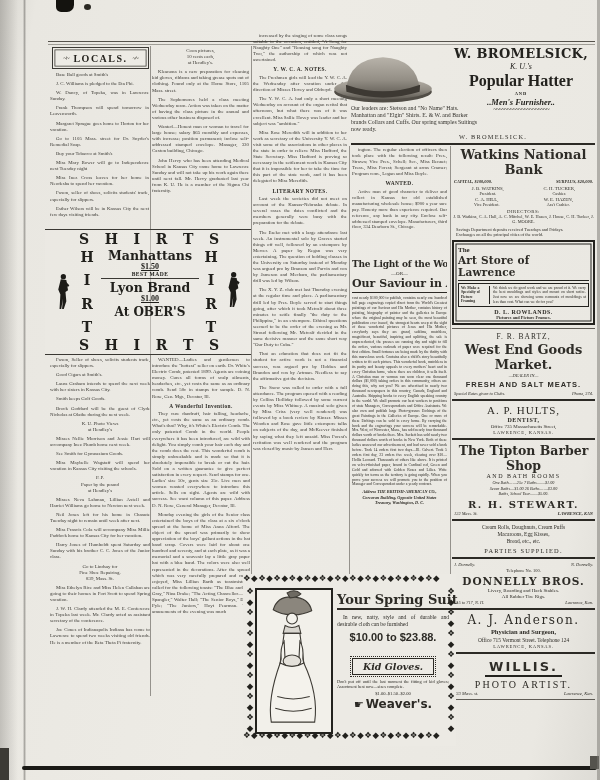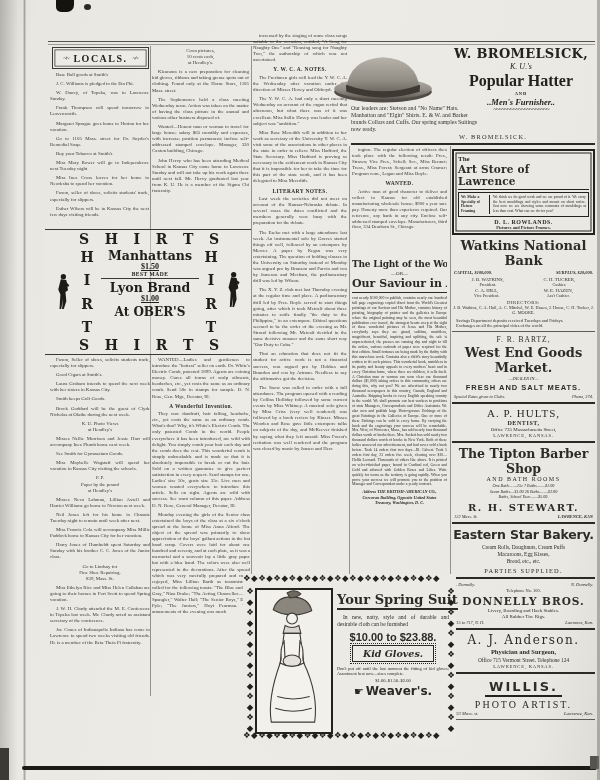--- a/index.html
+++ b/index.html
@@ -142,21 +142,21 @@
   .orn.top{left:0;top:0;width:213px;height:13px;}
   .orn.bottom{left:0;bottom:2px;width:213px;height:13px;}
   .orn.right{right:1px;top:12px;width:13px;height:146px;writing-mode:vertical-rl;}
   .orn.left{left:0;top:12px;width:11px;height:146px;writing-mode:vertical-rl;}
   .lady-box{position:absolute;left:12px;top:14px;width:74px;height:142px;border:2px solid #23221e;background:#f2f0ea;overflow:hidden;}
   .weaver-c{position:absolute;left:94px;top:16px;width:112px;text-align:center;color:#2c2a25;}
   .weaver-t{font-size:13px;font-weight:bold;font-family:"DejaVu Serif",serif;border-bottom:2px solid #2c2a25;display:inline-block;padding-bottom:1px;white-space:nowrap;}
   .weaver-b{font-size:5.6px;line-height:6.8px;text-align:justify;text-indent:6px;margin-top:4px;}
   .weaver-p{font-size:11px;font-weight:bold;margin-top:3px;font-family:"Liberation Sans",sans-serif;}
   .gloves{display:inline-block;border:1px solid #2c2a25;outline:1px dotted #2c2a25;outline-offset:1.5px;
-          font-size:9.5px;font-weight:bold;font-style:italic;padding:2px 10px;margin-top:2px;font-family:"DejaVu Serif",serif;}
+          font-size:9.5px;font-weight:bold;font-style:italic;padding:2px 10px;margin-top:15px;font-family:"DejaVu Serif",serif;}
   .weaver-f{font-size:4.3px;line-height:5.2px;text-align:justify;margin-top:4px;}
   .weaver-pr{font-size:4.6px;margin-top:1.5px;}
   .weaver-n{font-size:12px;font-weight:bold;margin-top:1px;font-family:"DejaVu Sans",sans-serif;}
   .hand{font-size:11px;font-weight:normal;margin-right:2px;}
 </style>
 </head>
 <body>
 
 <div class="page">
 
@@ -350,49 +350,49 @@
     <div class="light-or">—OR—</div>
     <div class="light-s">Our Saviour in Art</div>
     <div class="light-b">cost nearly $100,000 to publish, contains nearly one hundred full page engravings copied direct from the World's Greatest paintings of our Saviour and His Mother, contains history of painting, biography of painter and the galleries in Europe where the original painting may be seen, the most beautiful publication ever issued, the strongest hearts weep at the sight of these wonderful pictures of Jesus and His Mother, everybody says they are grand, sublime, matchless, magnificent, beautiful, inspiring and uplifting, the sale is unprecedented, the presses are running day and night to fill the orders, various carloads of paper were required for the first edition. Small fortunes are being made by the thrifty with this marvelous work. Contains also a child's story beautifully written to fit each picture. This wonderful book, matchless in its purity and beauty appeals to every mothers' heart and in every Christian home, where there are children, it sells itself. A Christian man or woman can soon clear one thousand dollars ($1,000) taking orders in this community, others are doing this, why not you? We are advertised in nearly two thousand newspapers in this country, Canada, England and Australia. Shipping books to every English speaking country in the world. We shall promote our best workers to positions of state Managers, Correspondents and Office Assistants. We also own and publish large Photo-gravure Etchings of the great Paintings in the Galleries of Europe. One or more of these Etchings can be sold in every home. By carrying the book and the engravings your success will be remarkable. Mrs. West, of Worcester, Mass., has sold nearly four thousand dollars worth of books there. Mrs. Sackett has sold nearly two thousand dollars worth of books in New York. Both of these ladies answered our advertisement, and had never sold a book before. Took 14 orders first two days—Ill. Calvert. Took 5 orders first day, 23 orders five week, clearing over $10—Hollis Leonard. Thousands of others like above. It is printed on velvet-finished paper, bound in Cardinal red, Green and Gold and adorned with Golden Roses and Lilies. Write quickly for terms as the territory is going rapidly. When you prove your success we will promote you to the position of Manager and Correspondent under a yearly contract.</div>
     <div class="light-a ctr">Address THE BRITISH-AMERICAN CO.,
 Corcoran Building, Opposite United States
 Treasury, Washington, D. C.</div>
   </div>
 
   <div class="c5">
 
+    <div class="adblk">
+      <div class="bank-title">Watkins National Bank</div>
+      <div class="bank-caps">
+        <span>CAPITAL, $100,000.</span>
+        <span>SURPLUS, $20,000.</span>
+      </div>
+      <div class="bank-off">
+        <span><span>J. B. WATKINS,</span><br><span class="t">President.</span></span>
+        <span><span>C. H. TUCKER,</span><br><span class="t">Cashier.</span></span>
+      </div>
+      <div class="bank-off">
+        <span><span>C. A. HILL,</span><br><span class="t">Vice President.</span></span>
+        <span><span>W. E. HAZEN,</span><br><span class="t">Ass't Cashier.</span></span>
+      </div>
+      <div class="small-caps">DIRECTORS:</div>
+      <div class="tiny">J. B. Watkins, C. A. Hall, A. C. Mitchel, W. E. Hazen, J. House, C. H. Tucker, J. G. MOORE.</div>
+      <div class="tiny-just" style="margin-top:2px;">Savings Department deposits received Tuesdays and Fridays.</div>
+      <div class="tiny-just">Exchanges on all the principal cities of the world.</div>
+    </div>
+
     <div class="adblk artbox">
       <div class="art-the">The</div>
       <div class="art-title">Art Store of Lawrence</div>
       <div class="art-row">
         <div class="art-left">We Make a Specialty of Picture Framing</div>
         <div class="art-right">We think we do good work and we are proud of it. We carry the best mouldings and styles and mount on short notice. Just now we are showing some remnants of mouldings at less than cost. What can we do for you?</div>
       </div>
       <div class="art-name">D. L. ROWLANDS.</div>
       <div class="art-sub">Pictures and Picture Frames.</div>
-    </div>
-
-    <div class="adblk">
-      <div class="bank-title">Watkins National Bank</div>
-      <div class="bank-caps">
-        <span>CAPITAL, $100,000.</span>
-        <span>SURPLUS, $20,000.</span>
-      </div>
-      <div class="bank-off">
-        <span><span>J. B. WATKINS,</span><br><span class="t">President.</span></span>
-        <span><span>C. H. TUCKER,</span><br><span class="t">Cashier.</span></span>
-      </div>
-      <div class="bank-off">
-        <span><span>C. A. HILL,</span><br><span class="t">Vice President.</span></span>
-        <span><span>W. E. HAZEN,</span><br><span class="t">Ass't Cashier.</span></span>
-      </div>
-      <div class="small-caps">DIRECTORS:</div>
-      <div class="tiny">J. B. Watkins, C. A. Hall, A. C. Mitchel, W. E. Hazen, J. House, C. H. Tucker, J. G. MOORE.</div>
-      <div class="tiny-just" style="margin-top:2px;">Savings Department deposits received Tuesdays and Fridays.</div>
-      <div class="tiny-just">Exchanges on all the principal cities of the world.</div>
     </div>
     <hr class="hr5">
 
     <div class="adblk">
       <div class="bartz-n">F. R. BARTZ,</div>
       <div class="bartz-t">West End Goods Market.</div>
       <div class="dealer">—DEALER IN—</div>
       <div class="meats">FRESH AND SALT MEATS.</div>
       <div class="bartz-f">
         <span>Special Rates given to Clubs.</span>
@@ -419,21 +419,20 @@
       </div>
       <div class="stewart">R. H. STEWART.</div>
       <div class="stew-f">
         <span>122 Mass. St.</span>
         <span class="r">LAWRENCE, KAN</span>
       </div>
     </div>
     <hr class="hr5 hv">
 
     <div class="adblk">
-      <div class="bakery-t">Eastern Star Bakery.</div>
       <div class="bakery-l">
         <div>Cream Rolls, Doughnuts, Cream Puffs</div>
         <div>Macaroons, Egg Kisses,</div>
         <div>Bread, etc., etc.</div>
       </div>
       <div class="parties">PARTIES SUPPLIED.</div>
     </div>
     <hr class="hr5 hv">
 
     <div class="adblk">

